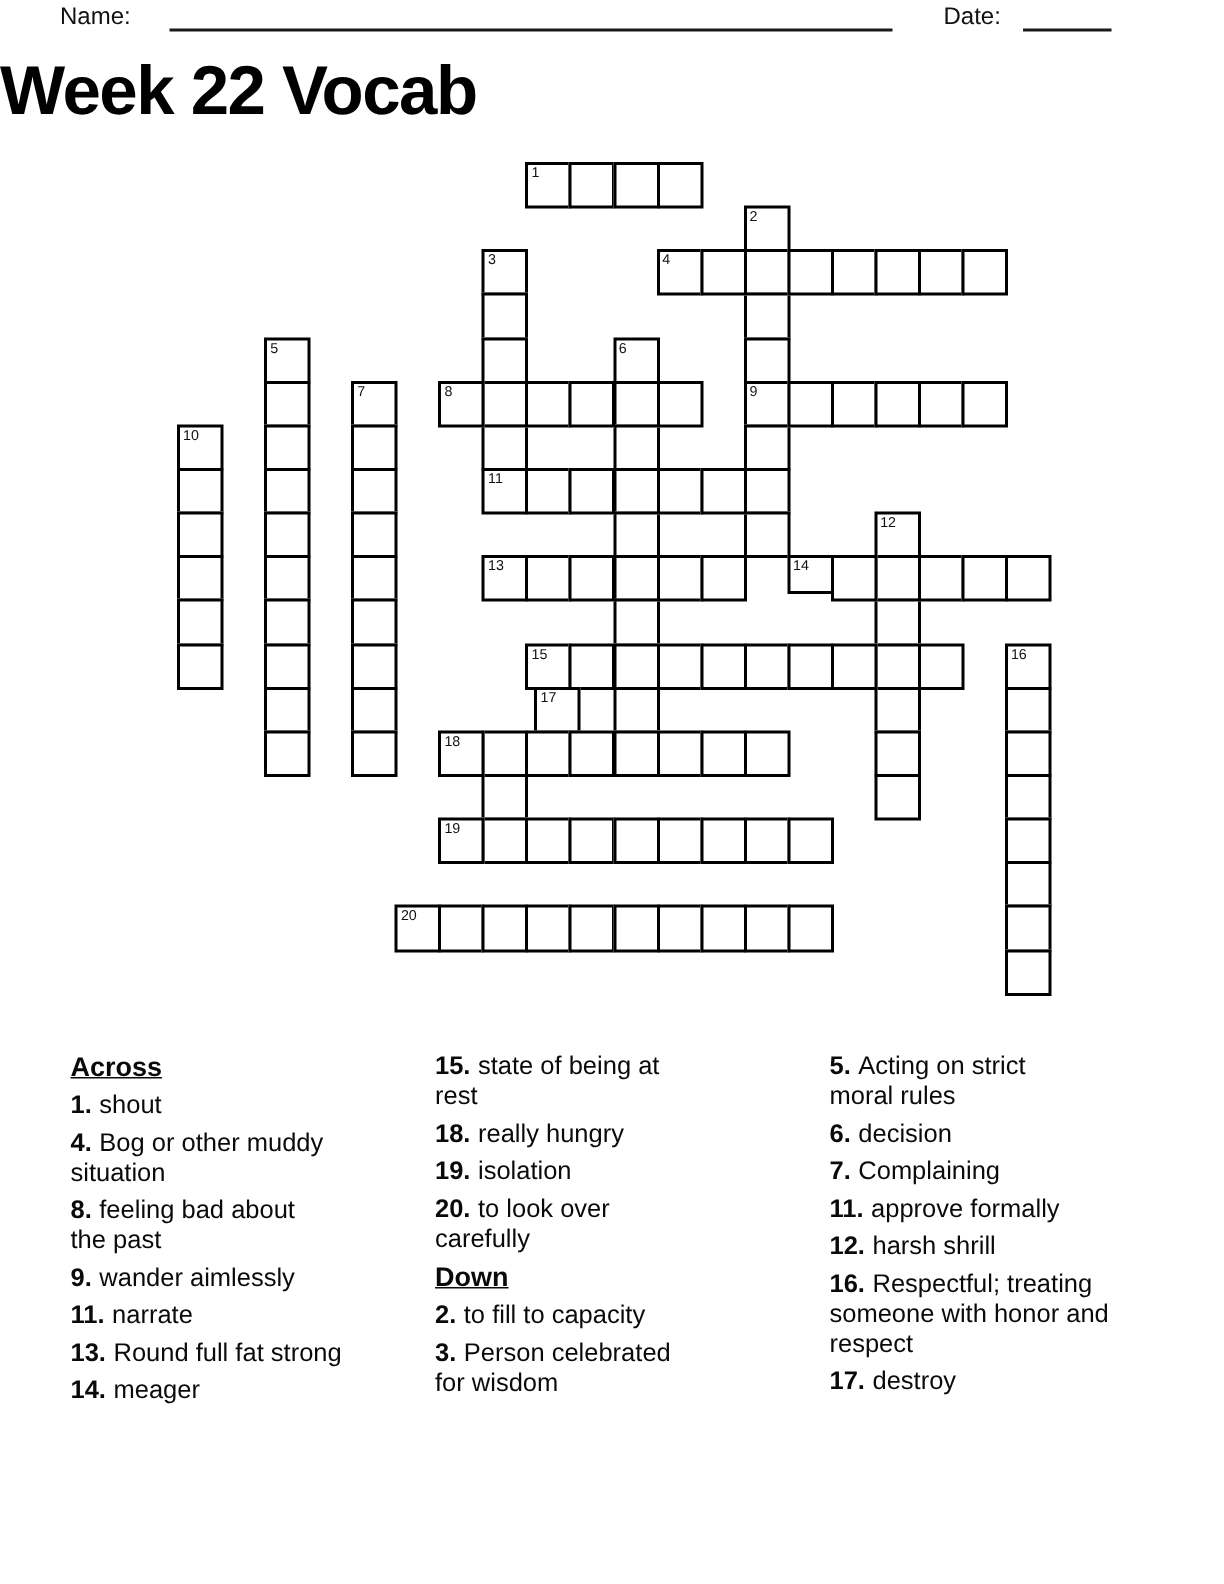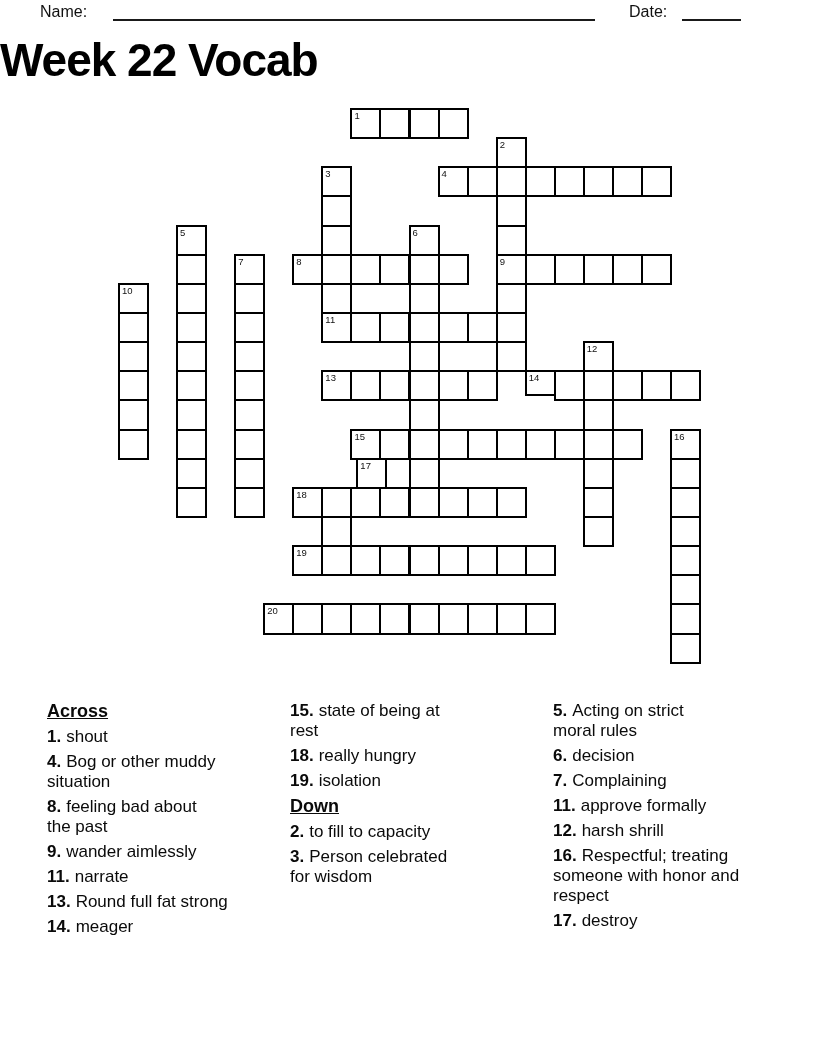--- a/index.html
+++ b/index.html
@@ -235,20 +235,22 @@
     <div class="clue"><span class="clue-num">9.</span><span>wander aimlessly</span></div>
     <div class="clue"><span class="clue-num">11.</span><span>narrate</span></div>
     <div class="clue"><span class="clue-num">13.</span><span>Round full fat strong</span></div>
     <div class="clue"><span class="clue-num">14.</span><span>meager</span></div>
   </div>
 <div class="clue-col" style="left: 290px; width: 230px;">
     <div class="clue"><span class="clue-num">15.</span><span>state of being at
 rest</span></div>
     <div class="clue"><span class="clue-num">18.</span><span>really hungry</span></div>
     <div class="clue"><span class="clue-num">19.</span><span>isolation</span></div>
+    <div class="clue"><span class="clue-num">20.</span><span>to look over
+carefully</span></div>
     <div class="clue-heading">Down</div>
     <div class="clue"><span class="clue-num">2.</span><span>to fill to capacity</span></div>
     <div class="clue"><span class="clue-num">3.</span><span>Person celebrated
 for wisdom</span></div>
   </div>
 <div class="clue-col" style="left: 533px; width: 265px; margin-left: 20px;">
     <div class="clue"><span class="clue-num">5.</span><span>Acting on strict
 moral rules</span></div>
     <div class="clue"><span class="clue-num">6.</span><span>decision</span></div>
     <div class="clue"><span class="clue-num">7.</span><span>Complaining</span></div>

